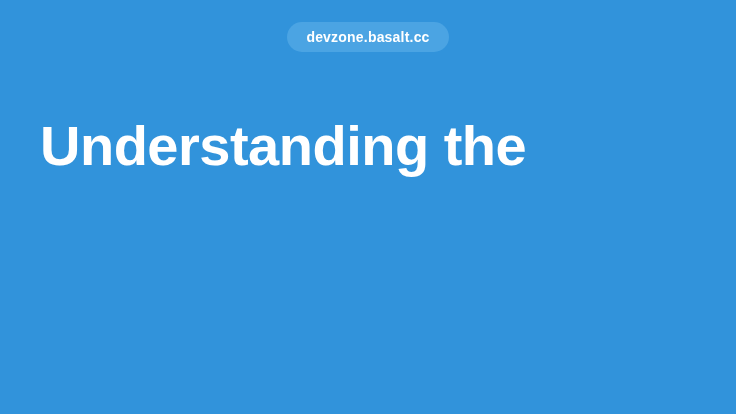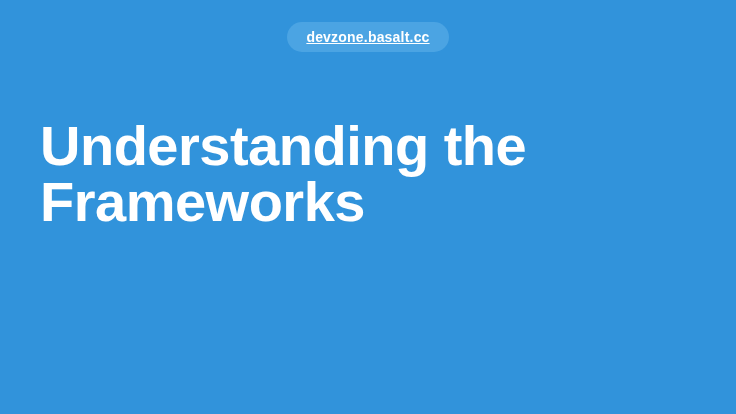--- a/index.html
+++ b/index.html
@@ -40,21 +40,20 @@
     height: 30px;
     padding: 0 19px;
     border-radius: 15px;
     background: #4ba4e3;
     color: #ffffff;
     font-size: 14px;
     font-weight: bold;
     letter-spacing: 0.2px;
     white-space: nowrap;
     line-height: 30px;
-    text-decoration: underline;
   }
   
   #headline {
     position: absolute;
     top: 118px;
     left: 0;
     width: 736px;
     padding: 0 40px;
     box-sizing: border-box;
     text-align: left;
@@ -74,16 +73,15 @@
 <body>
 
 <div id="card" style="background: rgb(49, 147, 219);">
 
   <div id="badge-row">
     <span id="site-badge" style="background: rgb(75, 164, 227); color: rgb(255, 255, 255);">devzone.basalt.cc</span>
   </div>
 
   <h1 id="headline" style="color: rgb(255, 255, 255);">
     <span class="headline-line">Understanding the</span>
-    <span class="headline-line">Frameworks</span>
   </h1>
 
 </div>
 
 </body></html>

